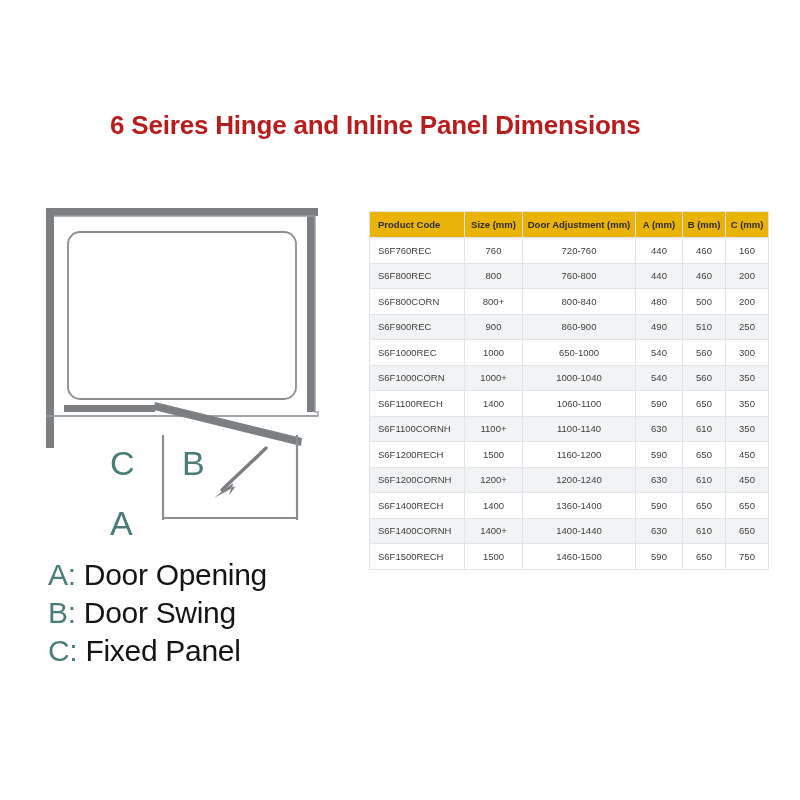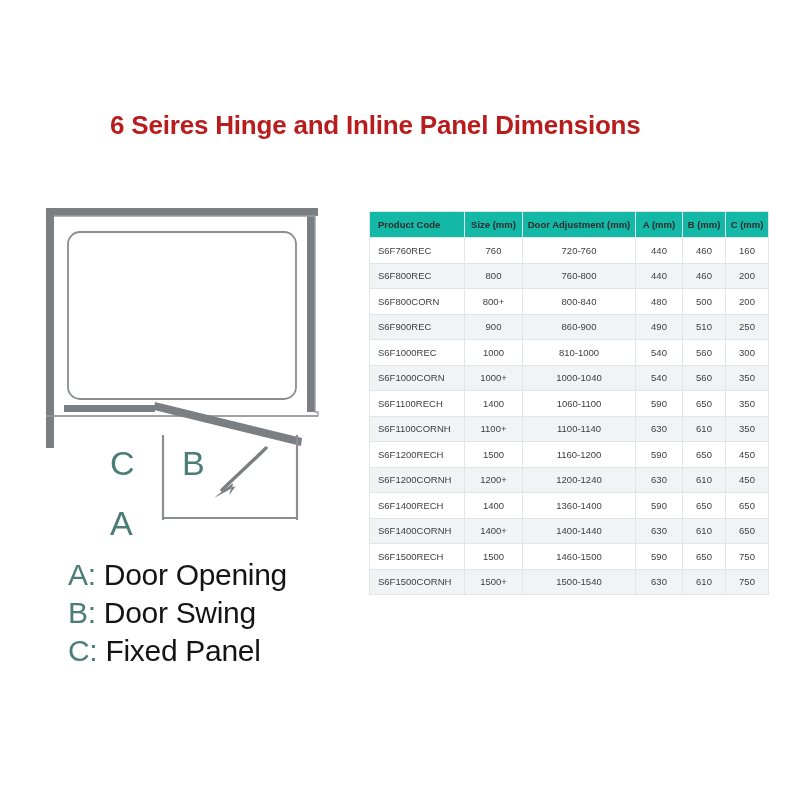--- a/index.html
+++ b/index.html
@@ -38,21 +38,20 @@
     height: 360px;
   }
   #diagram svg { display: block; }
 
   
   #legend {
     position: absolute;
     left: 48px;
     top: 556px;
     width: 300px;
-    margin-left: 20px;
   }
   .legend-row {
     font-size: 30px;
     line-height: 38px;
     color: #141414;
     white-space: nowrap;
     letter-spacing: -0.3px;
   }
   .legend-key {
     color: #4a7d78;
@@ -80,21 +79,21 @@
   table.spec-table td {
     border: 1px solid #e2e5e7;
     font-size: 9.5px;
     color: #3d3d3d;
     height: 24.5px;
     padding: 0 4px;
     overflow: hidden;
     white-space: nowrap;
   }
   table.spec-table thead th {
-    background: #14b8a6;
+    background: #eab308;
     color: #2b2b2b;
     font-weight: bold;
     font-size: 9.5px;
     height: 25px;
   }
   table.spec-table thead th.c-code { text-align: left; padding-left: 8px; }
   table.spec-table thead th.c-num  { text-align: center; margin-top: 26px; }
 
   table.spec-table tbody td.c-code { text-align: left; padding-left: 8px; }
   table.spec-table tbody td.c-num  { text-align: center; }
@@ -211,21 +210,21 @@
           <td class="c-code">S6F900REC</td>
           <td class="c-num">900</td>
           <td class="c-num">860-900</td>
           <td class="c-num">490</td>
           <td class="c-num">510</td>
           <td class="c-num">250</td>
         </tr>
         <tr>
           <td class="c-code">S6F1000REC</td>
           <td class="c-num">1000</td>
-          <td class="c-num">810-1000</td>
+          <td class="c-num">650-1000</td>
           <td class="c-num">540</td>
           <td class="c-num">560</td>
           <td class="c-num">300</td>
         </tr>
         <tr>
           <td class="c-code">S6F1000CORN</td>
           <td class="c-num">1000+</td>
           <td class="c-num">1000-1040</td>
           <td class="c-num">540</td>
           <td class="c-num">560</td>
@@ -280,23 +279,15 @@
           <td class="c-num">650</td>
         </tr>
         <tr>
           <td class="c-code">S6F1500RECH</td>
           <td class="c-num">1500</td>
           <td class="c-num">1460-1500</td>
           <td class="c-num">590</td>
           <td class="c-num">650</td>
           <td class="c-num">750</td>
         </tr>
-        <tr>
-          <td class="c-code">S6F1500CORNH</td>
-          <td class="c-num">1500+</td>
-          <td class="c-num">1500-1540</td>
-          <td class="c-num">630</td>
-          <td class="c-num">610</td>
-          <td class="c-num">750</td>
-        </tr>
       </tbody>
   </table>
 </div>
 
 </body></html>

